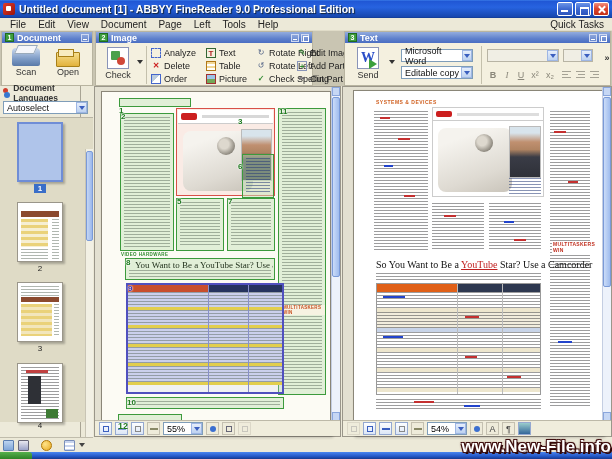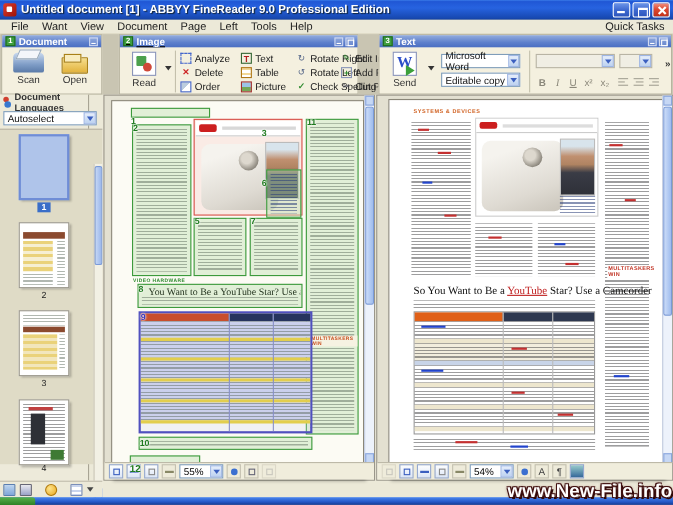--- a/index.html
+++ b/index.html
@@ -147,21 +147,21 @@
     <div class="wtitle">Untitled document [1] - ABBYY FineReader 9.0 Professional Edition</div>
     <div class="winbtns">
       <div class="wbtn min"></div>
       <div class="wbtn restore"></div>
       <div class="wbtn close"></div>
     </div>
   </div>
 
   <div class="menubar">
     <span class="menu-item">File</span>
-    <span class="menu-item">Want</span>
+    <span class="menu-item">Edit</span>
     <span class="menu-item">View</span>
     <span class="menu-item">Document</span>
     <span class="menu-item">Page</span>
     <span class="menu-item">Left</span>
     <span class="menu-item">Tools</span>
     <span class="menu-item">Help</span>
     <span class="quicktasks">Quick Tasks</span>
   </div>
 
   <div class="toolrow">
@@ -177,32 +177,32 @@
       <div class="bigbtn" style="left:6px; top:16px; width:36px;">
         <div class="bicon scan-icon"></div>
         <div>Scan</div>
       </div>
       <div class="bigbtn" style="left:48px; top:16px; width:36px;">
         <div class="bicon open-icon"></div>
         <div>Open</div>
       </div>
     </div>
 
-    <div class="panel" style="left:108px; width:218px;text-decoration:underline;">
+    <div class="panel" style="left:95px; width:218px;">
       <div class="phead">
         <span class="pbadge">2</span>
         <span>Image</span>
         <span class="phbtns">
             <span class="phb min"></span>
             <span class="phb box"></span>
           </span>
       </div>
       <div class="bigbtn" style="left:7px; top:15px; width:30px;">
         <div class="bicon read-icon"></div>
-        <div>Read</div>
+        <div>Check</div>
       </div>
       <div class="ddarrow" style="position:absolute; left:39px; top:20px;">
           <span class="tri"></span>
         </div>
       <div class="vsep" style="left:50px; top:14px; height:38px;"></div>
 
       <div class="tbtn" style="left:55px; top:16px;align-items:center;">
         <span class="ticon" style="border:1px dashed #4466CC;"></span>
         <span>Analyze</span>
         </div>

